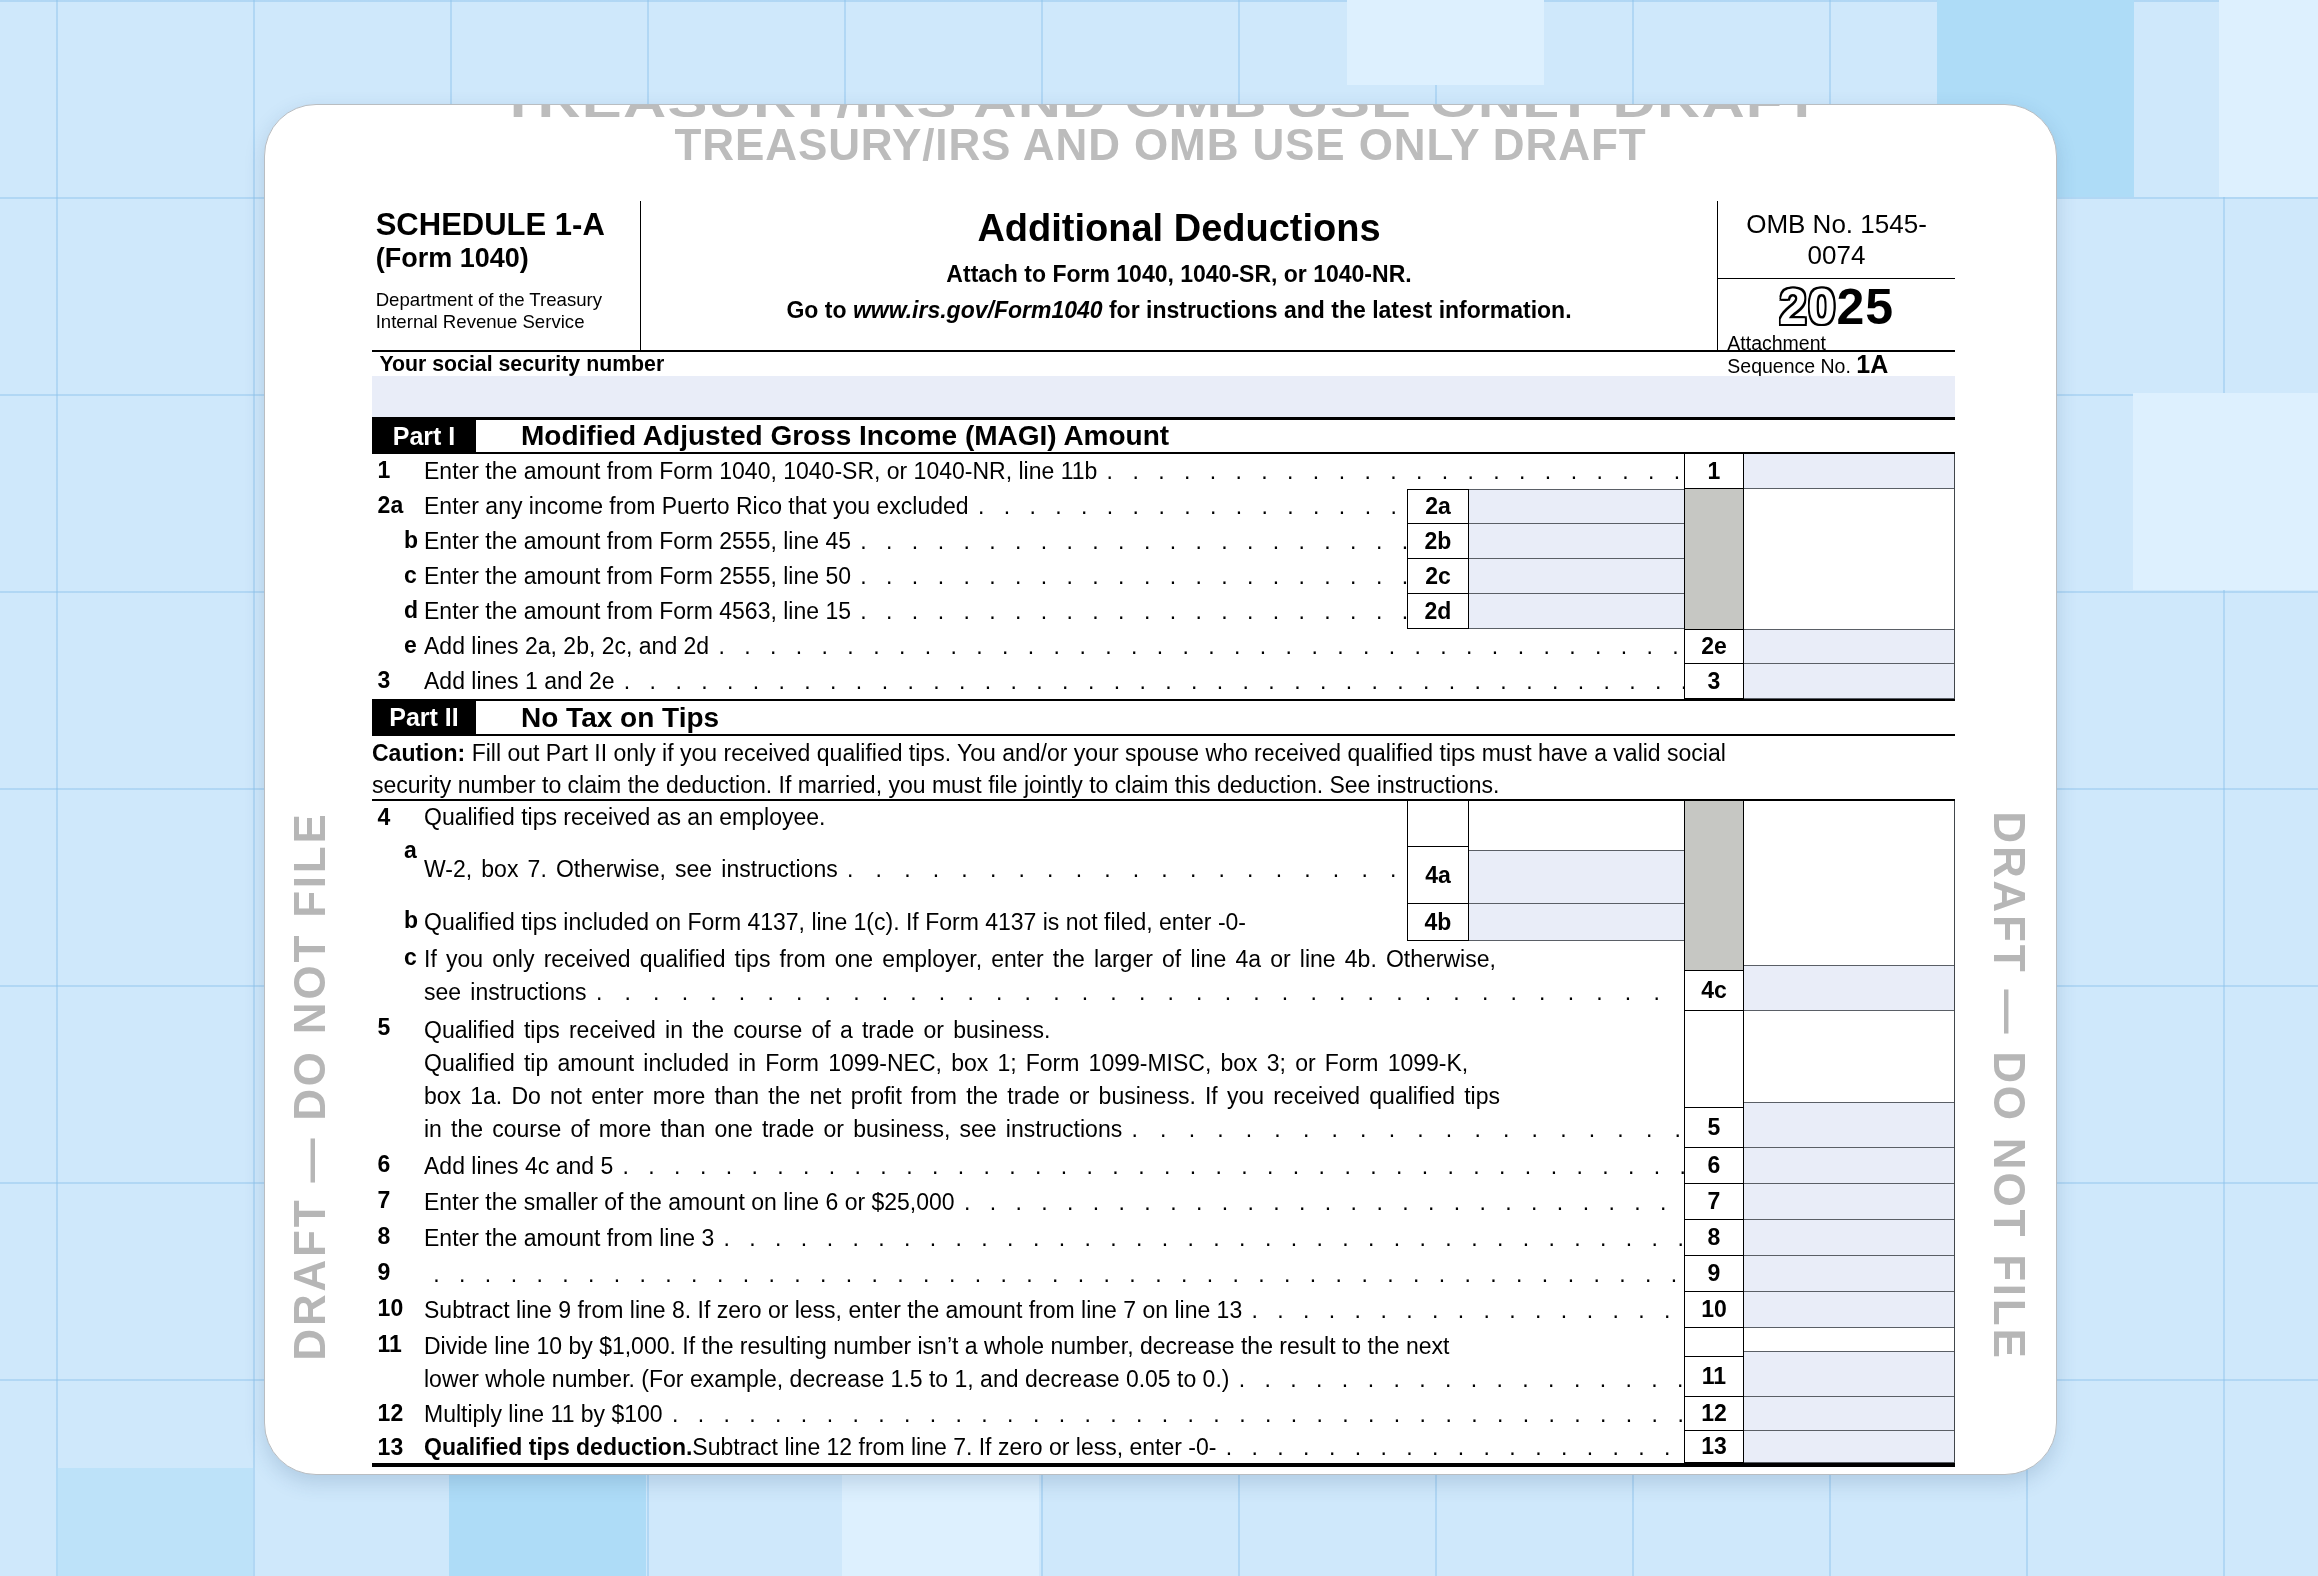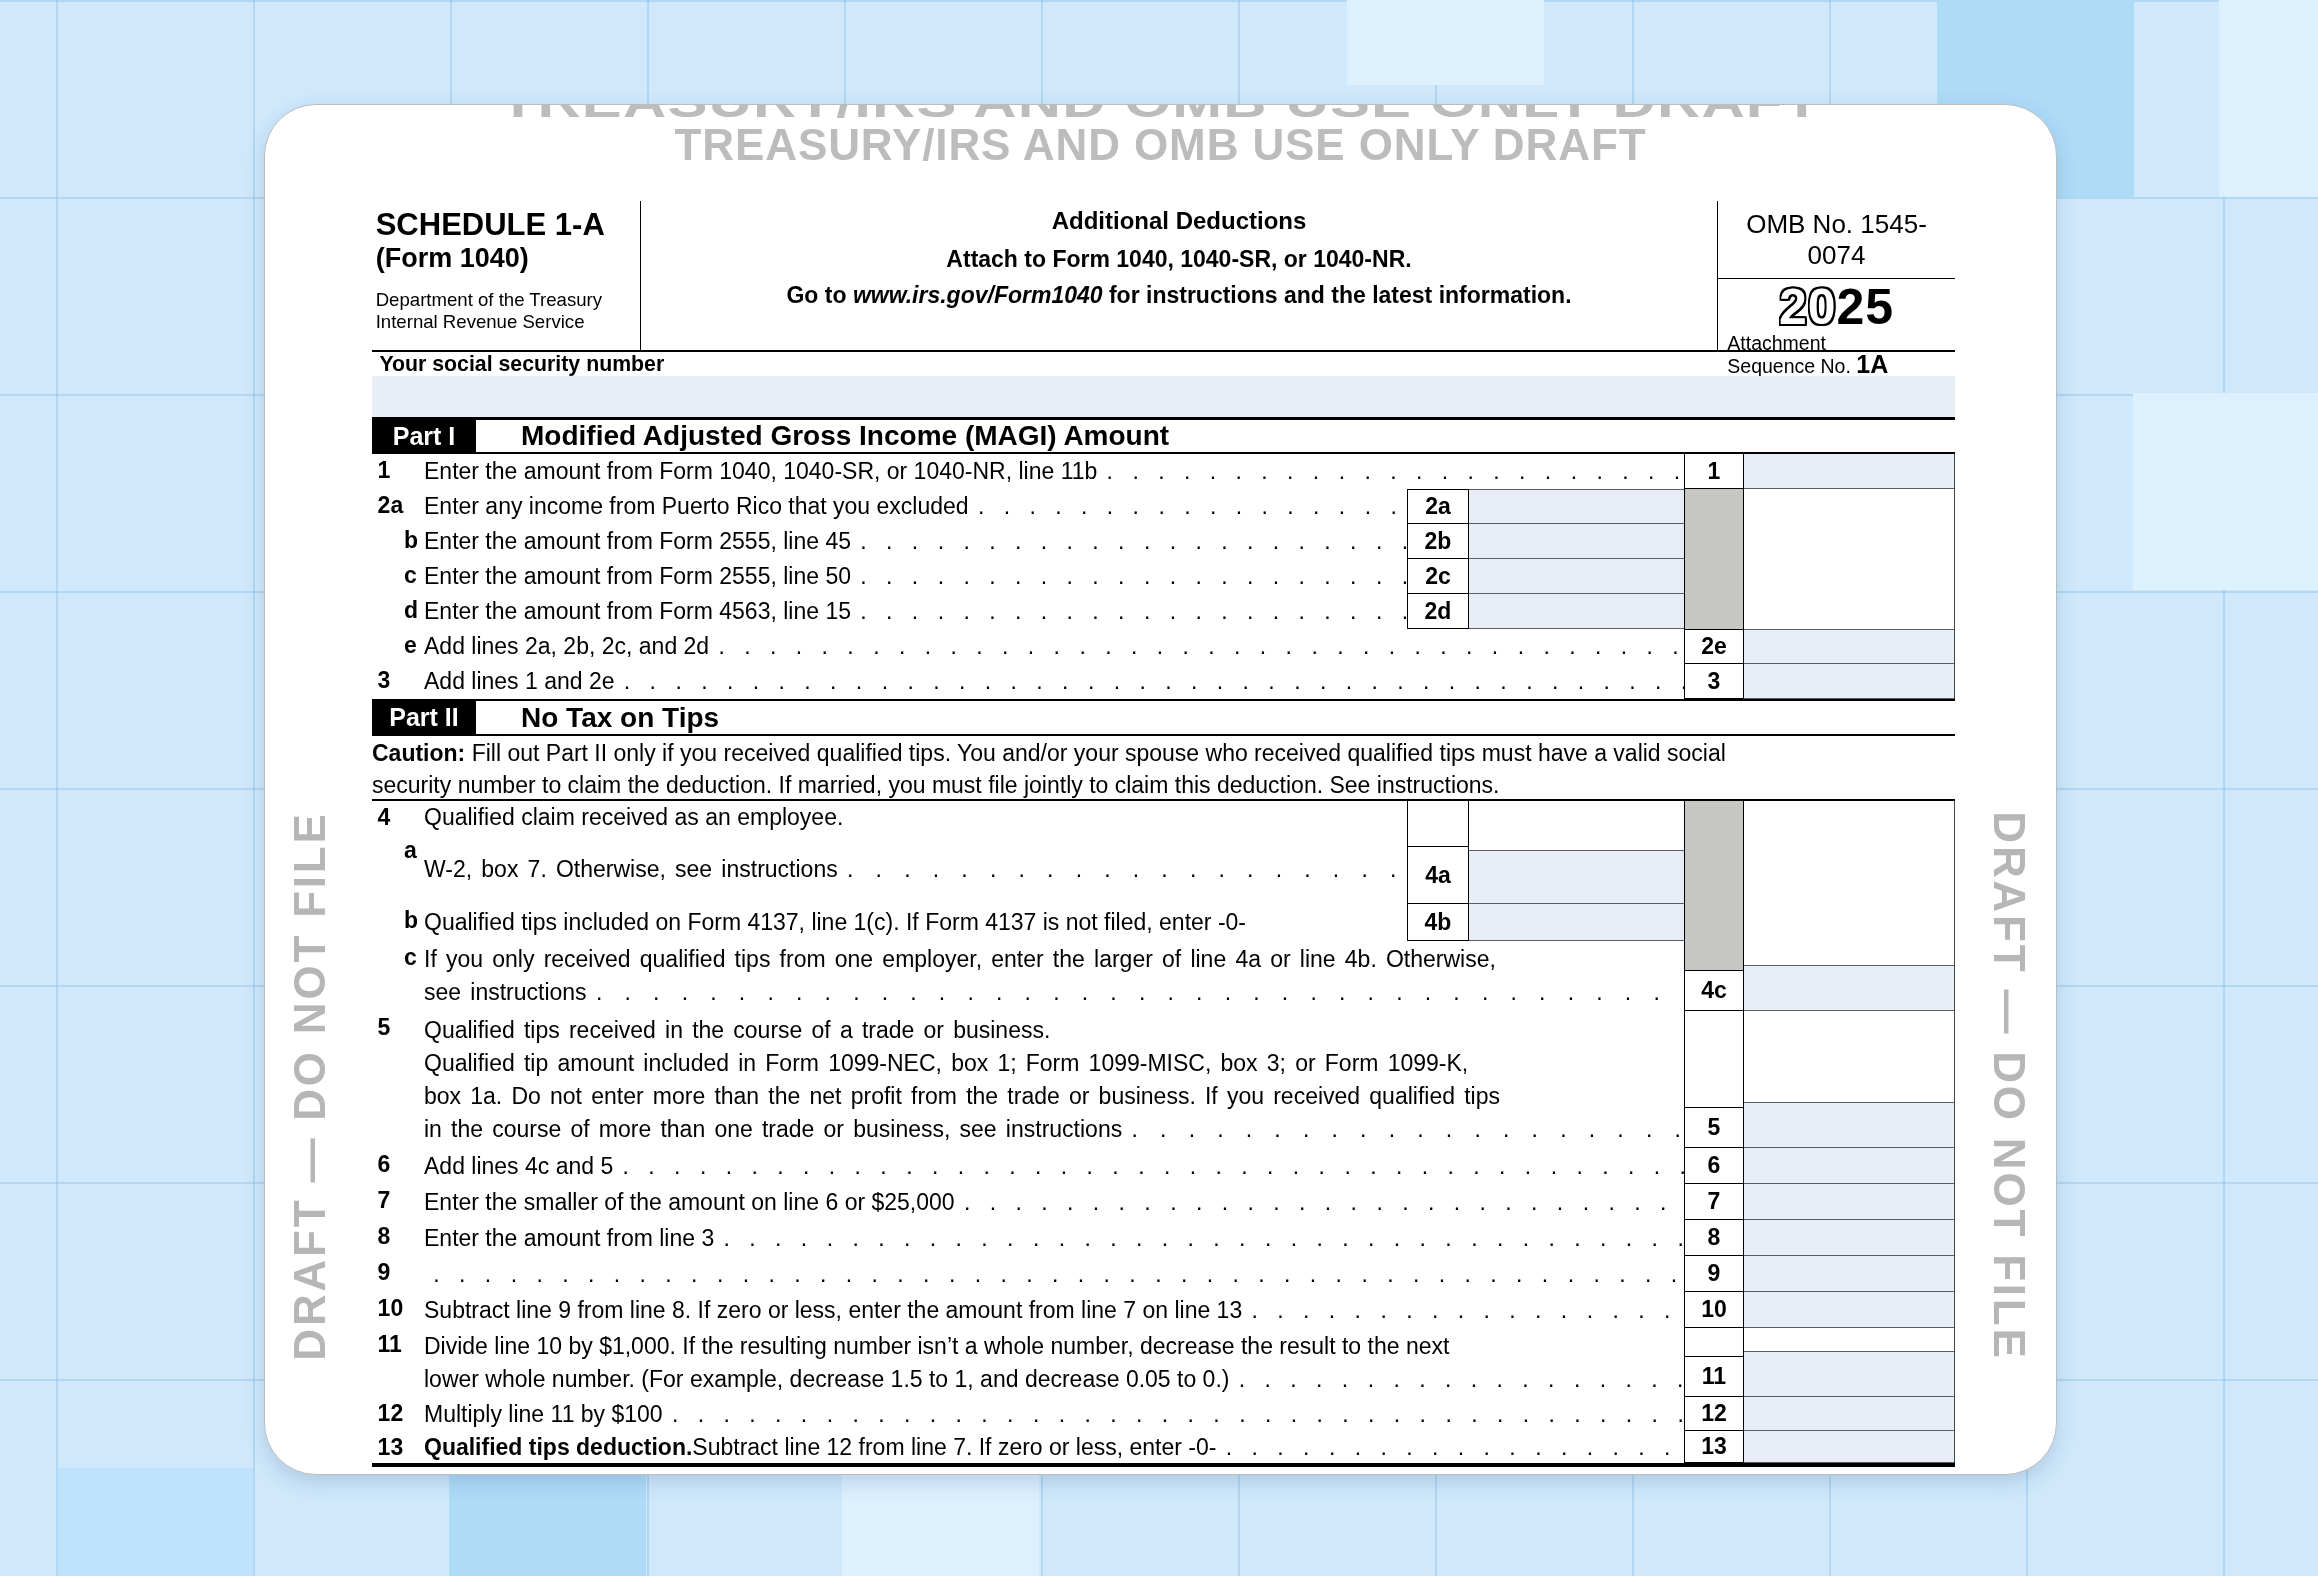--- a/index.html
+++ b/index.html
@@ -46,21 +46,21 @@
   
   .form { position:absolute; left:107px; top:96px; width:1583px; font-size:23px; color:#000; }
 
   
   .hdr { height:151px; display:flex; border-bottom:2.8px solid #000; }
   .hcell-left { width:269px; border-right:1.9px solid #000; padding:7.4px 5.6px 0 3.7px; }
   .sched { font-weight:bold; font-size:31px; line-height:34px; }
   .schedform { font-weight:bold; font-size:27px; line-height:32px; }
   .dept { font-size:18.6px; line-height:22px; margin-top:15px; }
   .hcell-center { flex:1; text-align:center; padding-top:5.6px; }
-  .ftitle { font-weight:bold; font-size:24px; }
+  .ftitle { font-weight:bold; font-size:38px; }
   .attach { font-weight:bold; font-size:23px; margin-top:11px; }
   .goto { font-weight:bold; font-size:23px; margin-top:9px; }
   .goto .url { font-style:italic; }
   .hcell-right { width:238px; border-left:1.9px solid #000; display:flex; flex-direction:column; }
   .omb { font-size:26px; text-align:center; padding:8.3px 0 6.5px; border-bottom:1.9px solid #000; }
   .year { text-align:center; font-size:50px; font-weight:bold; line-height:52px; margin-top:1.9px; letter-spacing:0.9px; }
   .year .outline {
     color:#fff;
     text-shadow:-1.9px -1.9px 0 #000,1.9px -1.9px 0 #000,-1.9px 1.9px 0 #000,1.9px 1.9px 0 #000,-1.9px 0 0 #000,1.9px 0 0 #000,0 -1.9px 0 #000,0 1.9px 0 #000;
   }
@@ -298,21 +298,21 @@
       <div class="ptitle">No Tax on Tips</div>
     </div>
     <div class="caution">
       <div class="cline"><b>Caution:</b><span> Fill out Part II only if you received qualified tips. You and/or your spouse who received qualified tips must have a valid social</span></div>
       <div class="cline">security number to claim the deduction. If married, you must file jointly to claim this deduction. See instructions.</div>
     </div>
     <div id="part2-rows">
         <div class="frow" style="height: 33px;">
           <div class="ncol">4</div>
           <div class="tcol">
-            <div class="tline"><span class="lbl">Qualified claim received as an employee.</span></div>
+            <div class="tline"><span class="lbl">Qualified tips received as an employee.</span></div>
           </div>
           <div class="icol"></div>
           <div class="ifcol"></div>
           <div class="rcol gray"></div>
           <div class="rfcol"></div>
         </div>
         <div class="frow" style="height: 70px;">
           <div class="ncol sub">a</div>
           <div class="tcol just">
             <div class="tline flexline">

